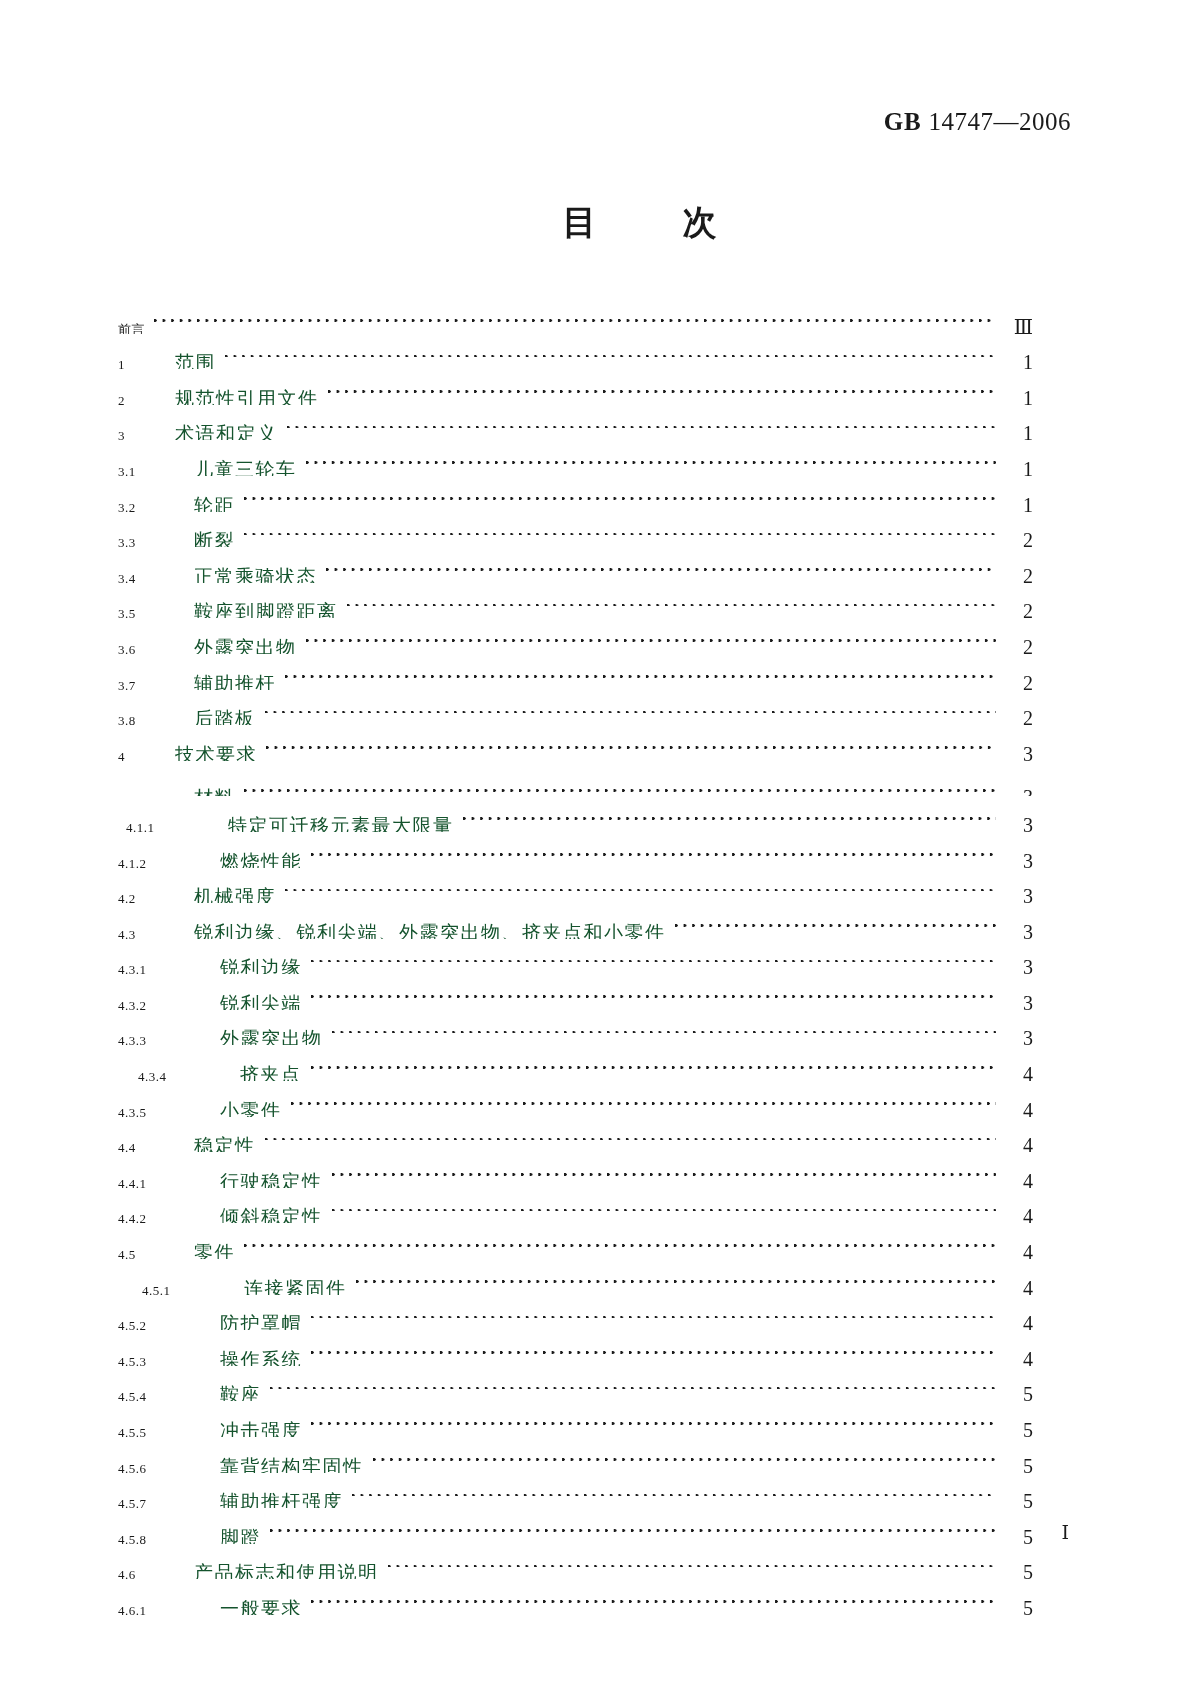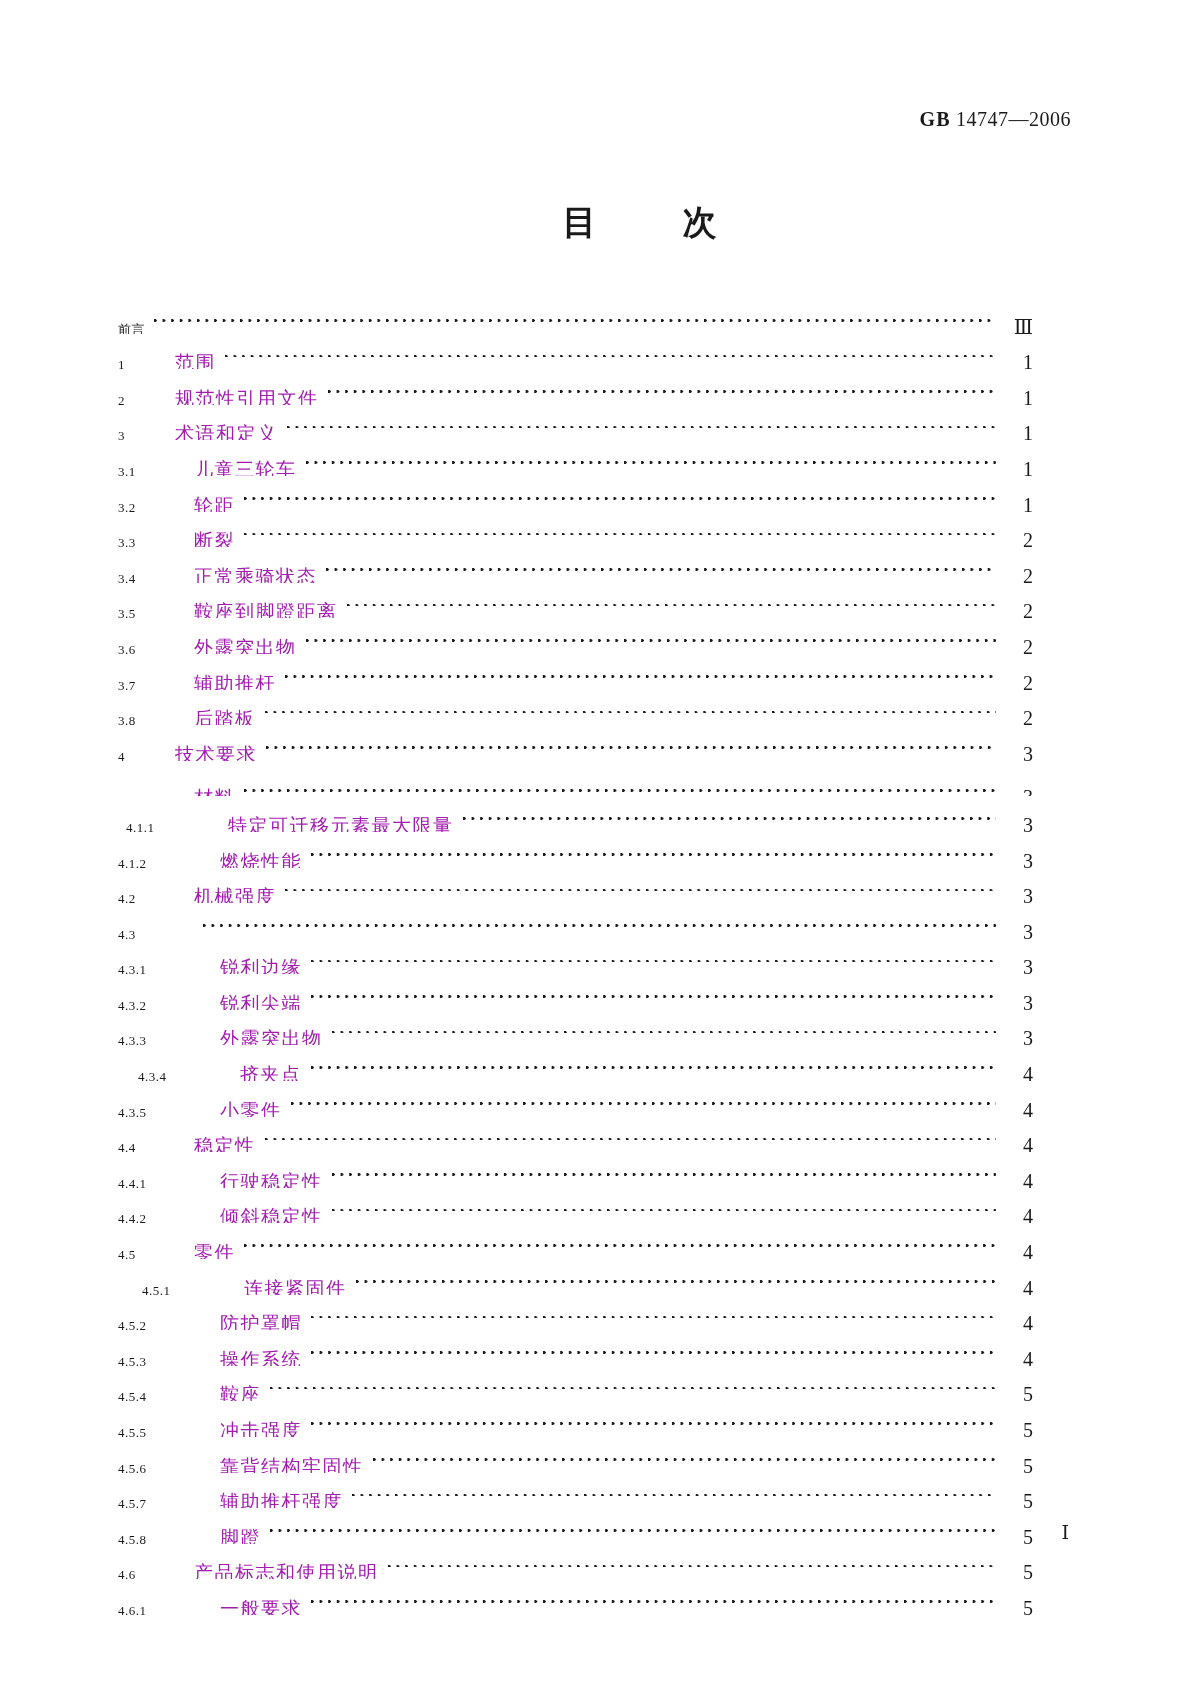--- a/index.html
+++ b/index.html
@@ -23,21 +23,21 @@
     height: 1684px;
     box-sizing: border-box;
   }
 
   
   .header {
     position: absolute;
     top: 108px;
     right: 120px;
     font-family: "Liberation Serif", "DejaVu Serif", serif;
-    font-size: 20px;
+    font-size: 25px;
     letter-spacing: 0.5px;
     white-space: nowrap;
   }
   .header .gb {
     font-weight: bold;
     font-family: "Liberation Serif", "DejaVu Serif", serif;
     letter-spacing: 1px;
   }
   .header .num {
     font-weight: normal;
@@ -82,21 +82,21 @@
     font-size: 13px;
     letter-spacing: 0.5px;
     flex: 0 0 auto;
   }
 
   .toc-label {
     font-family: "DejaVu Sans", sans-serif;
     font-size: 19px;
     letter-spacing: 1.5px;
     flex: 0 0 auto;
-    color: #a21caf;
+    color: #14532d;
   }
 
   
   .leader {
     flex: 1 1 auto;
     position: relative;
     height: 100%;
     overflow: hidden;
     margin: 0 7px 0 9px;
   }
@@ -258,20 +258,21 @@
       <div class="toc-row lvl-2">
         <span class="toc-num" style="min-width: 58px;">4.2</span>
         <span style="display: inline-block; width: 18px;"></span>
         <span class="toc-label">机械强度</span>
         <span class="leader"></span>
         <span class="toc-page">3</span>
       </div>
       <div class="toc-row lvl-2">
         <span class="toc-num" style="min-width: 58px;">4.3</span>
         <span style="display: inline-block; width: 18px;"></span>
+        <span class="toc-label">锐利边缘、锐利尖端、外露突出物、挤夹点和小零件</span>
         <span class="leader"></span>
         <span class="toc-page">3</span>
       </div>
       <div class="toc-row lvl-3">
         <span class="toc-num" style="min-width: 84px;">4.3.1</span>
         <span style="display: inline-block; width: 18px;"></span>
         <span class="toc-label">锐利边缘</span>
         <span class="leader"></span>
         <span class="toc-page">3</span>
       </div>

